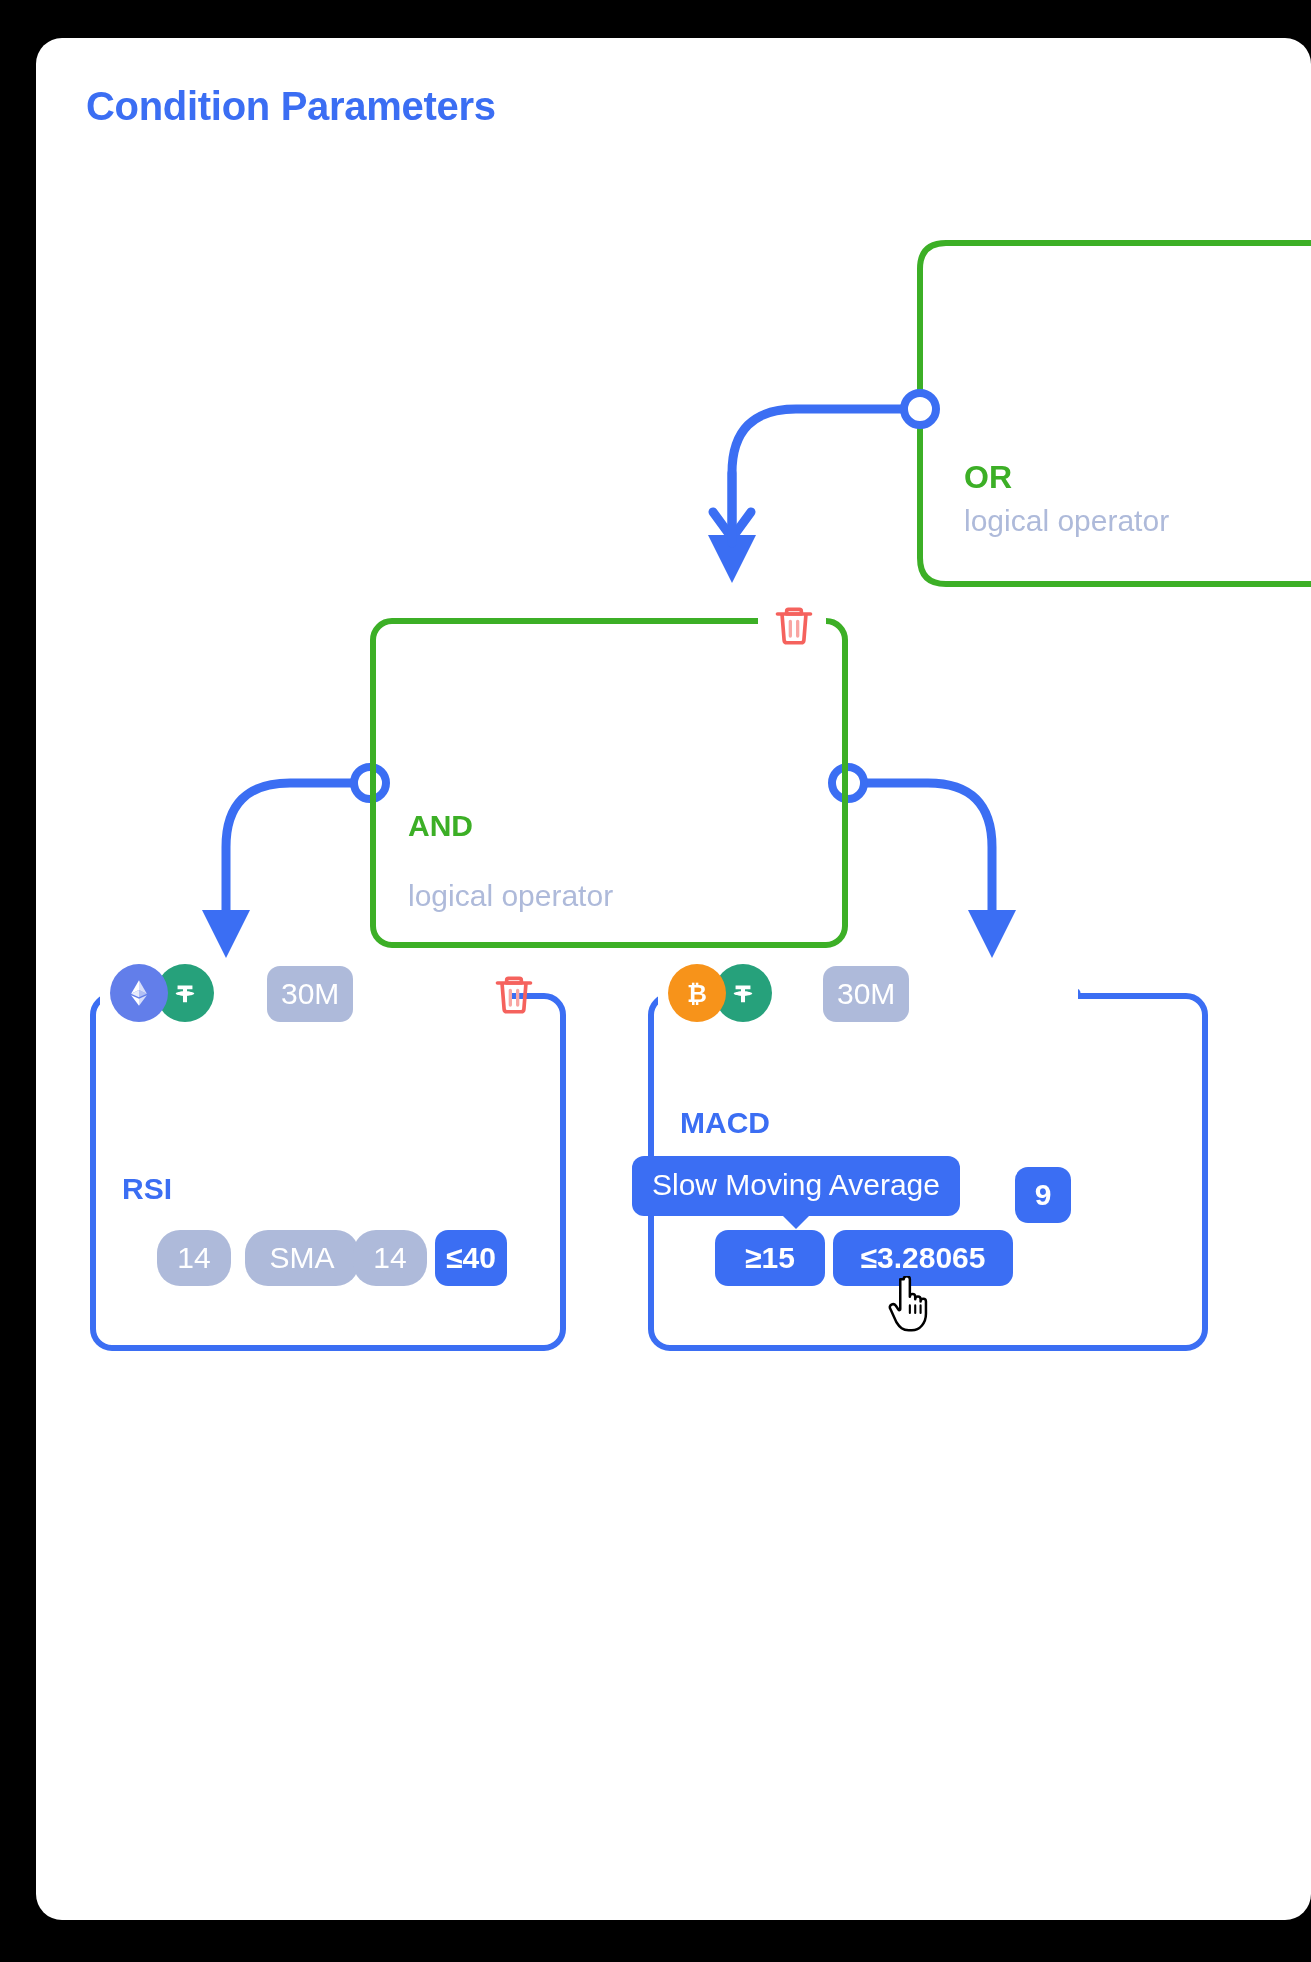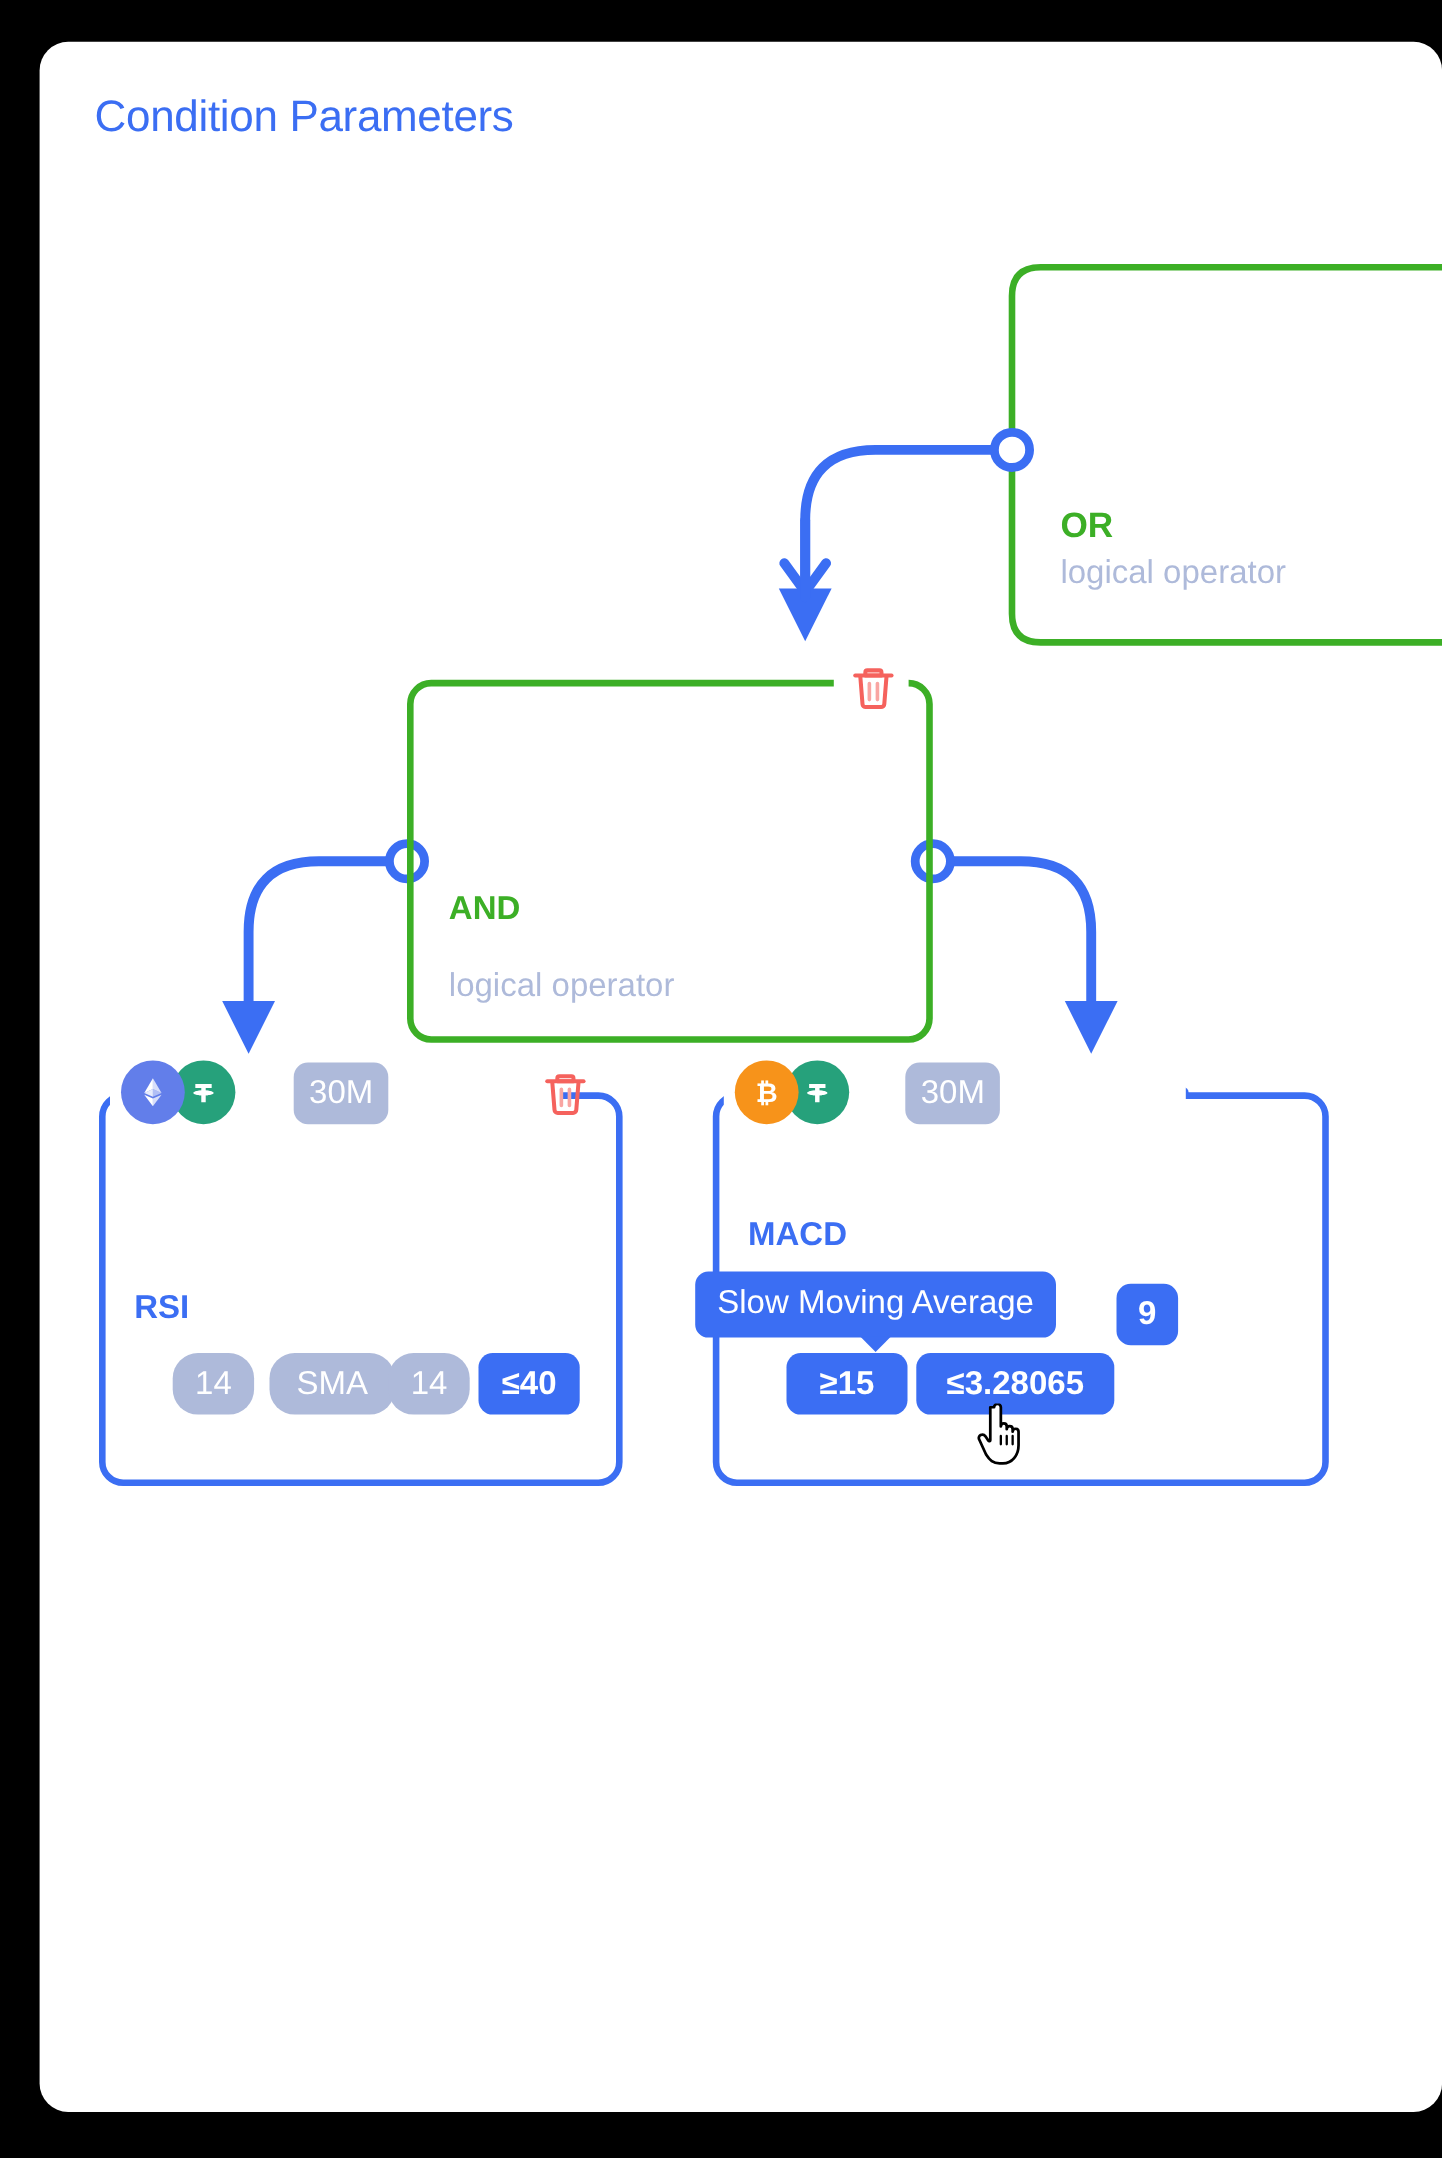--- a/index.html
+++ b/index.html
@@ -26,21 +26,21 @@
     border-radius: 26px;
     box-shadow: 0 2px 14px rgba(0,0,0,0.18);
     overflow: hidden;
   }
 
   #page-title {
     position: absolute;
     left: 50px;
     top: 46px;
     font-size: 40px;
-    font-weight: normal;
+    font-weight: bold;
     color: #3b6ef3;
     letter-spacing: -0.3px;
     white-space: nowrap;
   }
 
   
   #canvas {
     position: absolute;
     left: 0; top: 0;
     width: 1275px;
@@ -248,21 +248,21 @@
     <path d="M9 3.5h6a1 1 0 0 1 1 1V6H8V4.5a1 1 0 0 1 1-1z" stroke="#f5625d" stroke-width="2" fill="none" stroke-linejoin="round"></path>
     <path d="M5.5 6.5 L6.6 20.2a1.6 1.6 0 0 0 1.6 1.5h7.6a1.6 1.6 0 0 0 1.6-1.5L18.5 6.5" stroke="#f5625d" stroke-width="2" fill="none" stroke-linejoin="round"></path>
     <path d="M10 10v8M14 10v8" stroke="#f9a5a2" stroke-width="1.8" stroke-linecap="round"></path>
   </svg>
 
   <div class="cond-title" style="left:86px; top:1134px;">RSI</div>
 
   <div class="chip chip-grey" style="left:86px; top:1192px; width:74px;">14</div>
   <div class="chip chip-grey" style="left:174px; top:1192px; width:114px;">SMA</div>
   <div class="chip chip-grey" style="left:282px; top:1192px; width:74px;">14</div>
-  <div class="chip chip-blue" style="left:364px; top:1192px; width:92px;">≤40</div>
+  <div class="chip chip-blue" style="left:364px; top:1192px; width:72px;">≤40</div>
 
   <div class="cond-box" style="left:612px; top:955px; width:560px; height:358px;"></div>
 
   <div style="position:absolute; left:622px; top:944px; width:420px; height:24px; background:#ffffff;"></div>
 
   <div class="coin-pair" style="left:632px; top:926px;">
     <div class="coin coin-btc">
       <svg viewBox="0 0 32 32" width="34" height="34" xmlns="http://www.w3.org/2000/svg">
         <text x="16" y="24" font-family="'Liberation Sans', sans-serif" font-size="23" font-weight="bold" fill="#ffffff" text-anchor="middle">₿</text>
       </svg>

